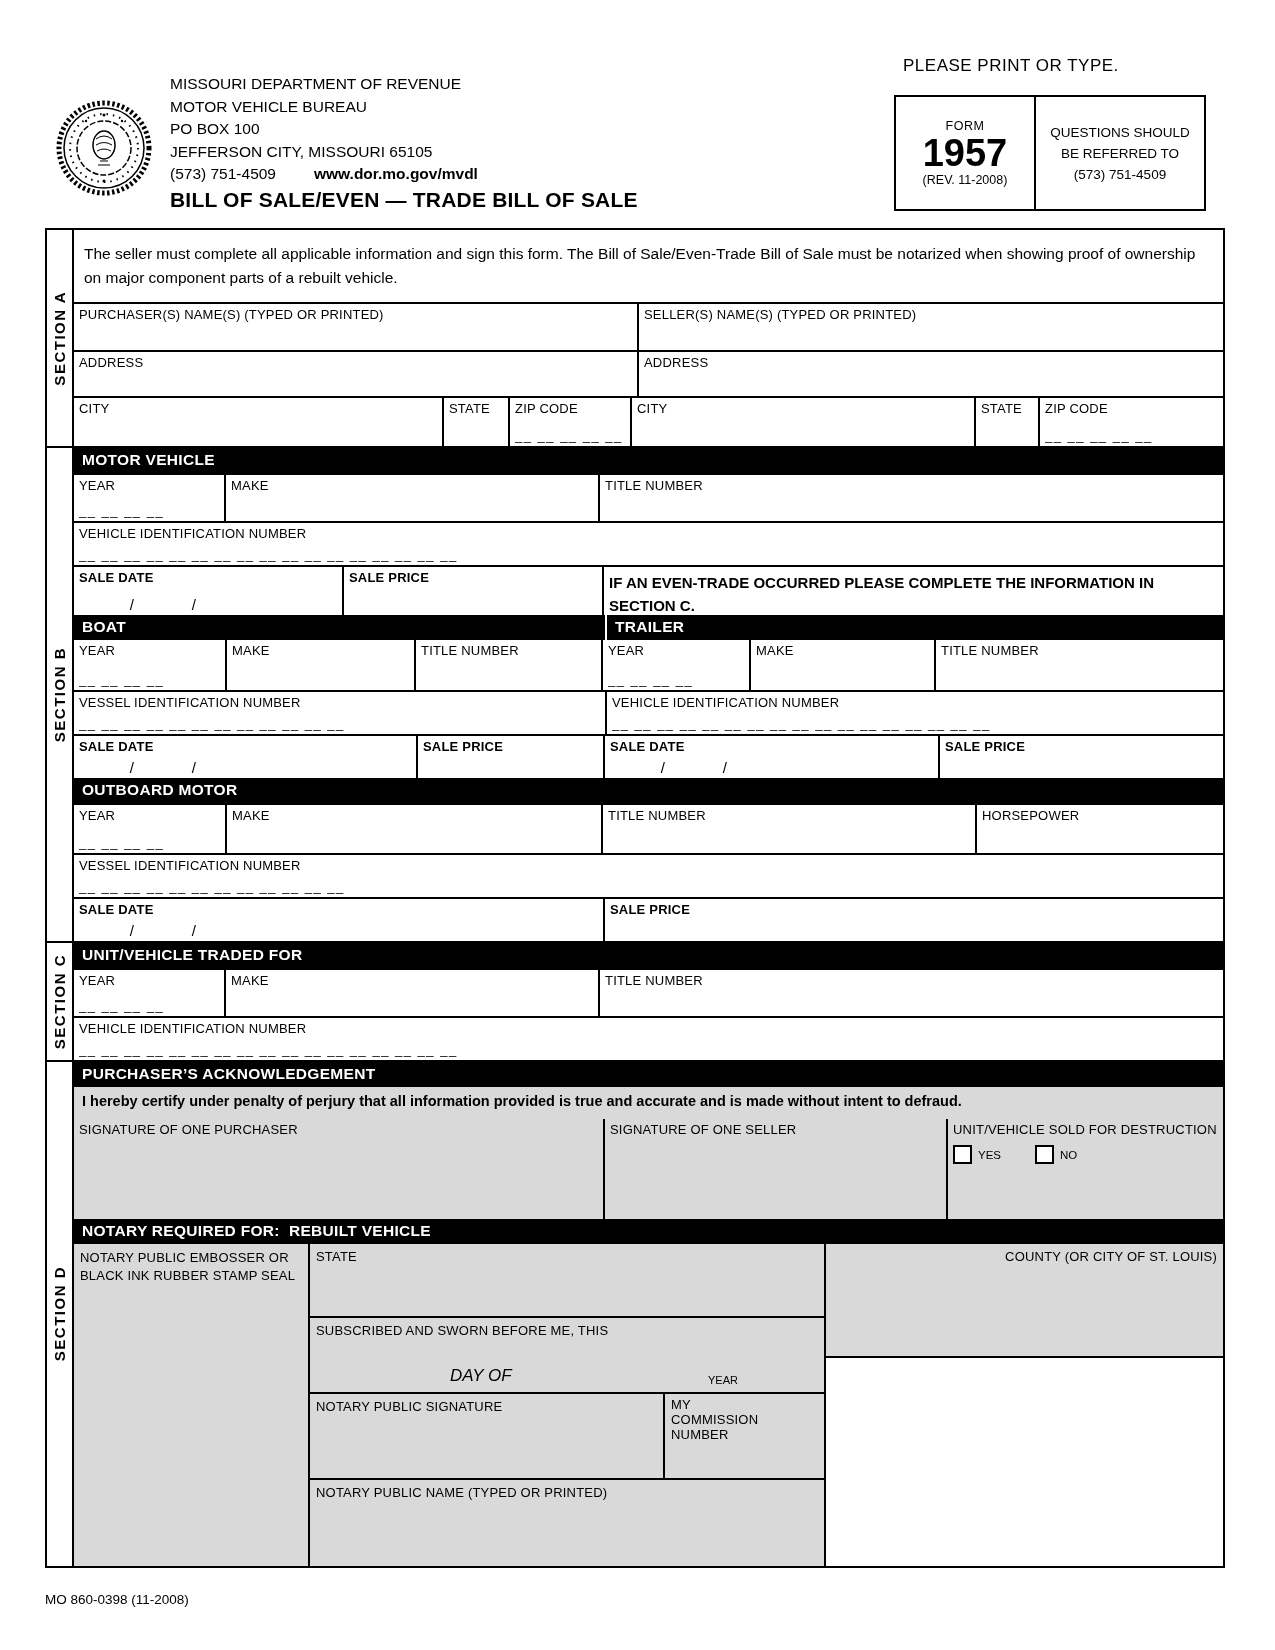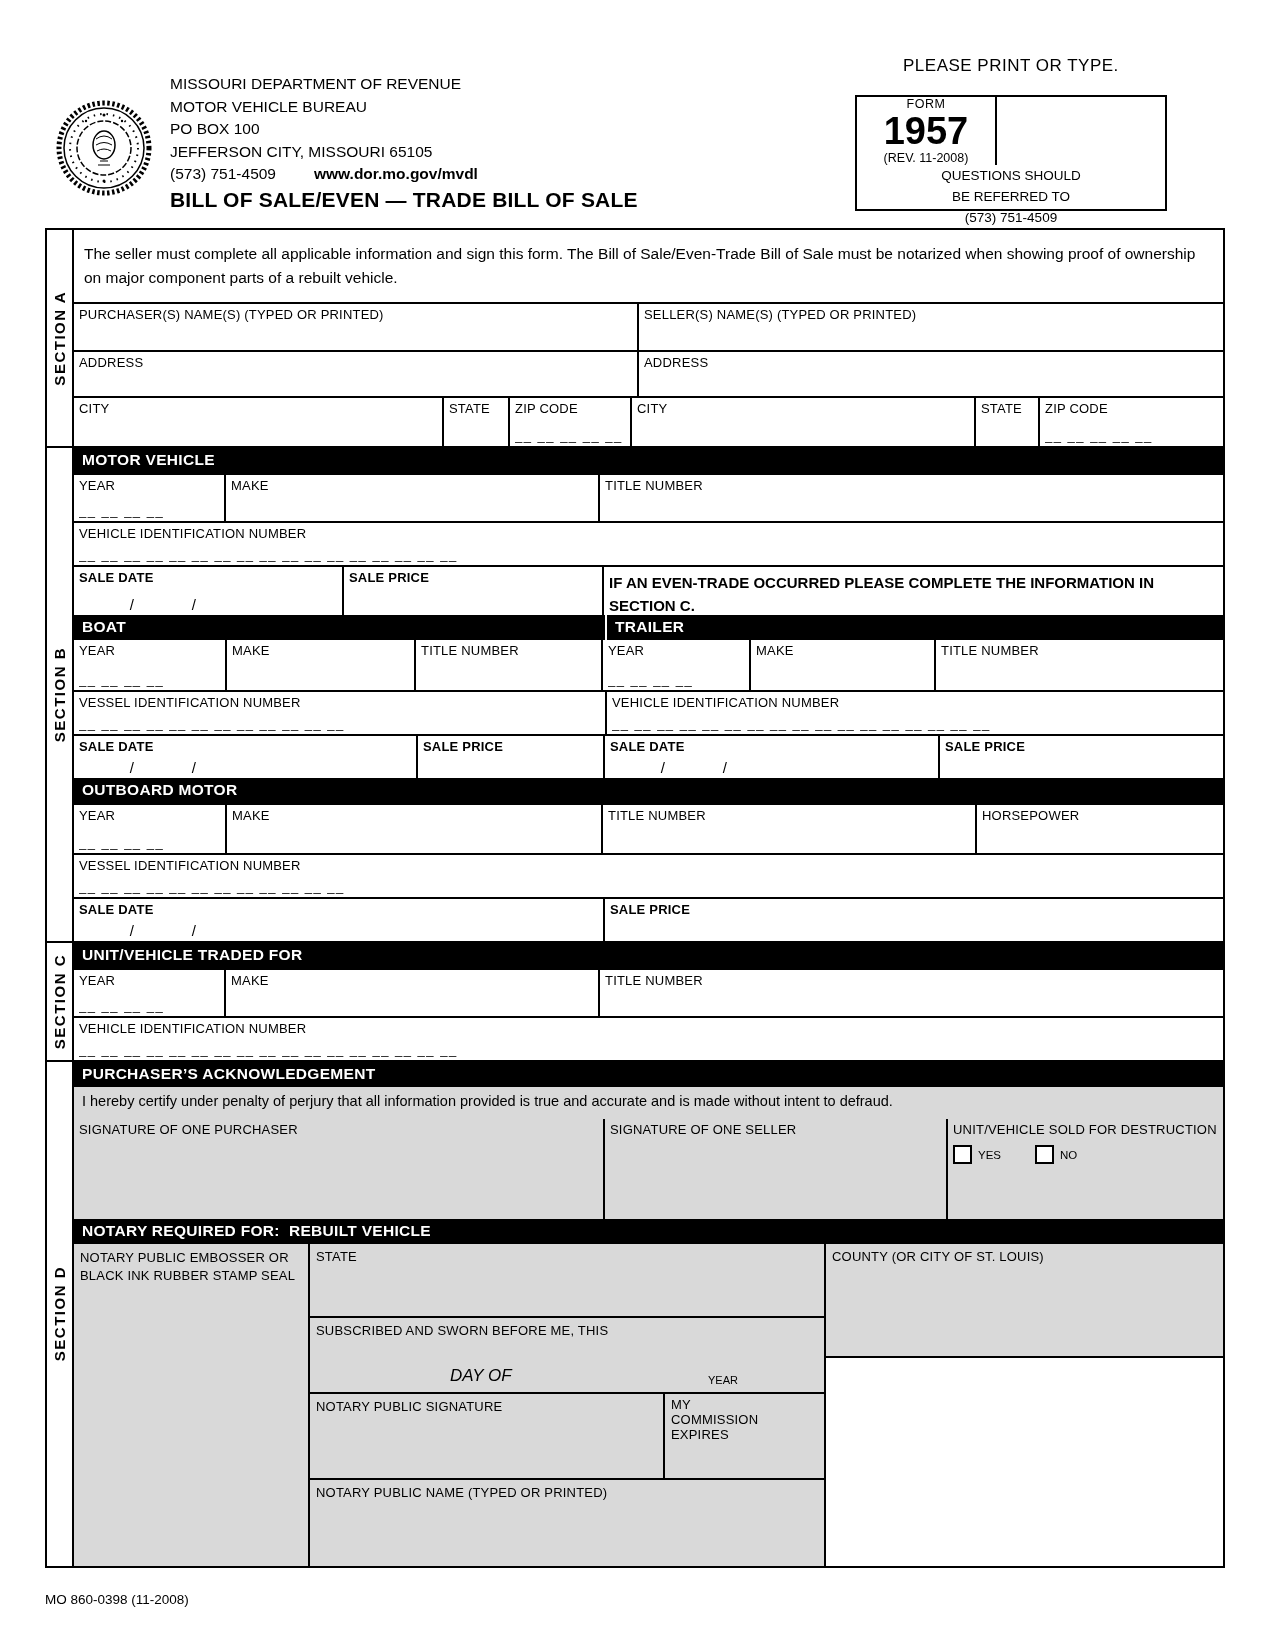--- a/index.html
+++ b/index.html
@@ -7,21 +7,21 @@
   body { font-family:"Liberation Sans","DejaVu Sans",sans-serif; color:#000; }
   .page { width:1266px; height:1650px; position:relative; background:#fff; overflow:hidden; }
 
   
   .header { position:relative; height:228px; }
   .print-notice { position:absolute; top:56px; left:903px; font-size:17px; letter-spacing:.5px; }
   .seal { position:absolute; top:95px; left:56px; }
   .agency { position:absolute; top:73px; left:170px; font-size:15.5px; line-height:22.5px; }
   .agency .contact b { margin-left:38px; }
   .form-title { position:absolute; top:188px; left:170px; font-size:21px; font-weight:bold; letter-spacing:.2px; }
-  .hdr-boxes { position:absolute; top:95px; left:855px; width:312px; height:116px; border:2px solid #000; display:flex;flex-direction:column; }
+  .hdr-boxes { position:absolute; top:95px; left:894px; width:312px; height:116px; border:2px solid #000; display:flex; }
   .form-box { width:140px; border-right:2px solid #000; display:flex; flex-direction:column; align-items:center; justify-content:center; text-align:center; }
   .form-box .fl { font-size:12.5px; letter-spacing:.5px; }
   .form-box .fn { font-size:38px; font-weight:bold; line-height:40px;text-align:right; }
   .form-box .fr { font-size:12.5px; }
   .q-box { flex:1; display:flex; flex-direction:column; align-items:center; justify-content:center; text-align:center; font-size:13.5px; line-height:21px; }
 
   
   .form-wrap { position:absolute; top:228px; left:45px; width:1180px; border:2px solid #000; }
   .section { display:flex; }
   .section + .section { border-top:2px solid #000; }
@@ -40,40 +40,40 @@
   .cell + .cell { border-left:2px solid #000; }
   .lbl { font-size:13px; letter-spacing:.2px; }
   .lbl.b { font-weight:bold; }
   .blank { font-size:13px; letter-spacing:1.5px; white-space:nowrap; overflow:hidden; line-height:14px; }
   .blank.date { font-size:15px; }
 
   .intro { padding:12px 10px 8px 10px; font-size:15.5px; line-height:24px; height:72px; }
   .note-cell { font-weight:bold; font-size:15px; line-height:23px; justify-content:flex-start; padding-top:4px; }
 
   .gray { background:#d9d9d9; }
-  .certify { padding:6px 8px; font-size:14.5px; height:32px; }
+  .certify { padding:6px 8px; font-size:14.5px; height:32px;font-weight:bold; }
   .chkline { display:flex; align-items:center; gap:6px; margin-top:8px; flex:0; }
   .chk { width:19px; height:19px; border:2px solid #000; background:#fff; display:inline-block; }
   .chklbl { font-size:11.5px; margin-right:28px; }
 
   
   .ngrid { display:flex; height:322px; }
   .nseal { width:236px; border-right:2px solid #000; padding:4px 6px; }
   .nmid { width:514px; display:flex; flex-direction:column; }
   .nmid > div + div { border-top:2px solid #000; }
   .nstate { height:72px; padding:3px 6px; }
   .nsworn { height:76px; padding:3px 6px; position:relative; }
   .nsworn .dayof { position:absolute; bottom:6px; left:140px; font-size:17px;font-style:italic; }
   .nsworn .yr { position:absolute; bottom:6px; left:398px; font-size:11px; }
   .nsigrow { height:86px; display:flex; }
   .nsig { width:353px; padding:3px 6px; }
   .ncomm { flex:1; border-left:2px solid #000; padding:3px 6px; }
   .nname { flex:1; padding:3px 6px; }
   .nright { flex:1; border-left:2px solid #000; display:flex; flex-direction:column; }
-  .ncounty { height:114px; border-bottom:2px solid #000; padding:3px 6px; }
+  .ncounty { height:114px; border-bottom:2px solid #000; padding:3px 6px;text-align:right; }
   .nstamp { flex:1; background:#fff; padding:4px 8px; font-weight:bold; font-size:15.5px; }
 
   .footer { position:absolute; top:1592px; left:45px; font-size:13.5px; }
 </style>
 </head>
 <body>
 
 <div class="page">
 
   <div class="header">
@@ -356,21 +356,21 @@
             <div class="nsworn">
               <span class="lbl">SUBSCRIBED AND SWORN BEFORE ME, THIS</span>
               <span class="dayof">DAY OF</span>
               <span class="yr">YEAR</span>
             </div>
             <div class="nsigrow">
               <div class="nsig">
                 <span class="lbl">NOTARY PUBLIC SIGNATURE</span>
               </div>
               <div class="ncomm">
-                <span class="lbl" style="display:block; width:90px;">MY COMMISSION EXPIRES</span>
+                <span class="lbl" style="display:block; width:90px;">MY COMMISSION NUMBER</span>
               </div>
             </div>
             <div class="nname">
               <span class="lbl">NOTARY PUBLIC NAME (TYPED OR PRINTED)</span>
             </div>
           </div>
           <div class="nright">
             <div class="ncounty gray">
               <span class="lbl">COUNTY (OR CITY OF ST. LOUIS)</span>
             </div>

